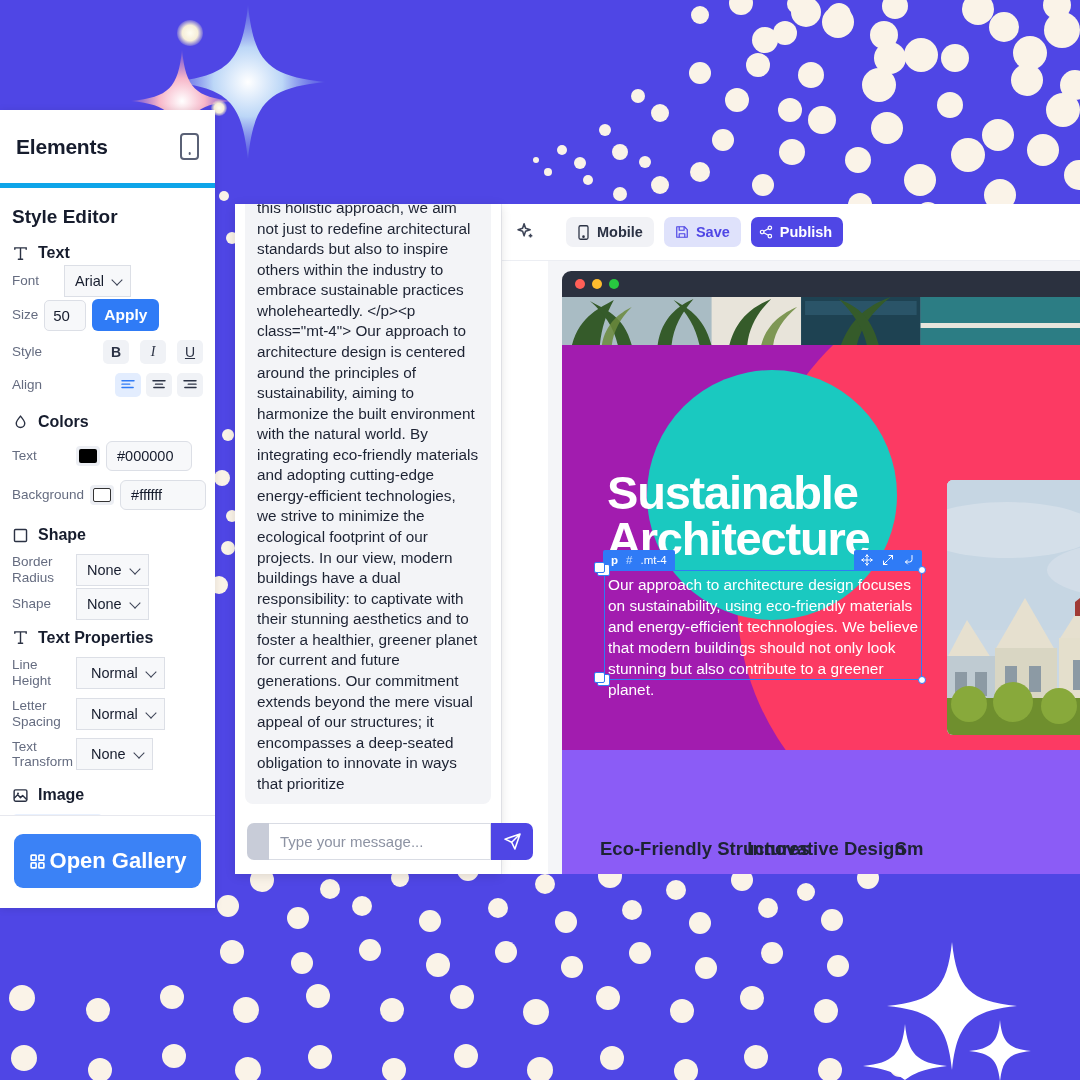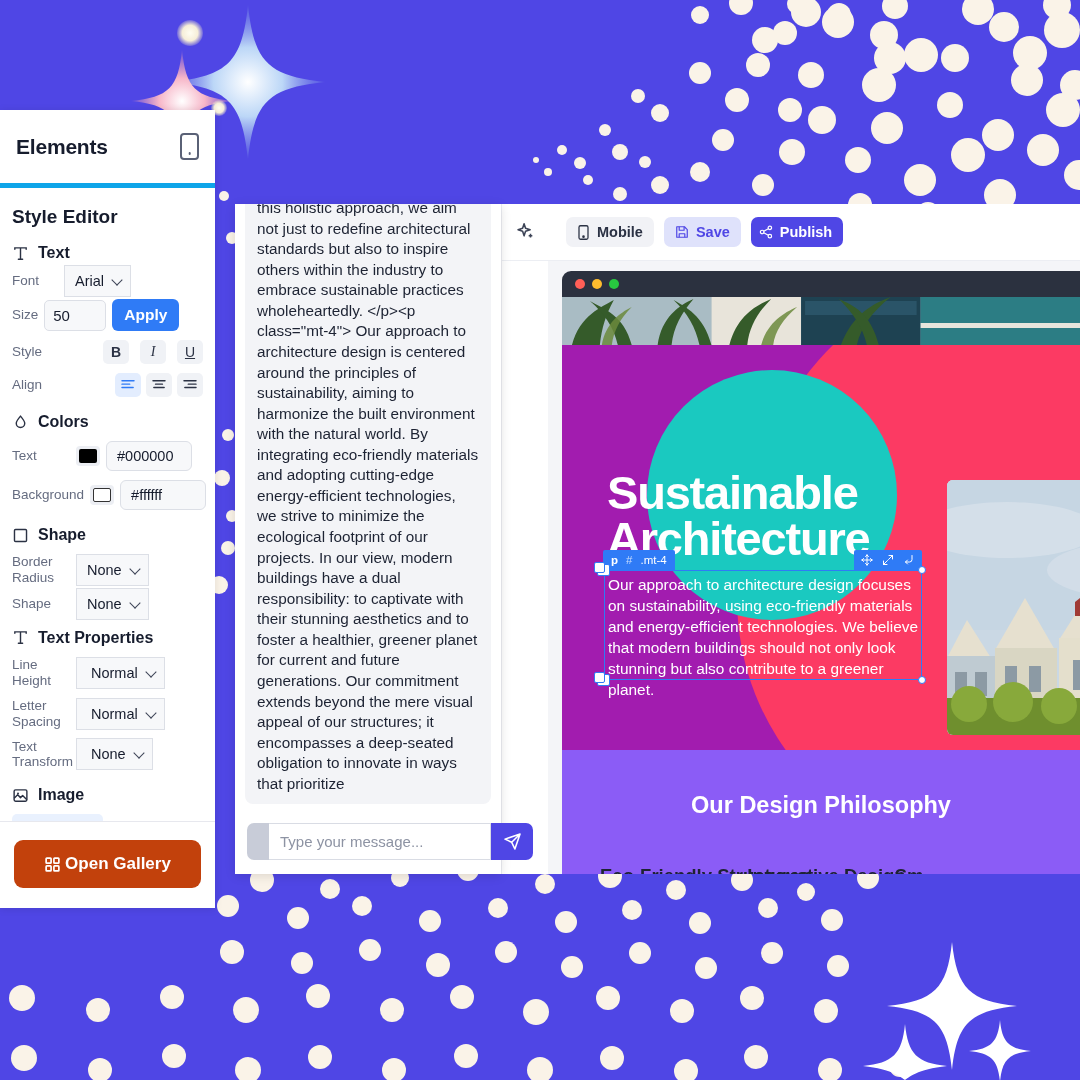--- a/index.html
+++ b/index.html
@@ -66,21 +66,21 @@
     content: ""; position: absolute; right: 10px; top: 50%;
     width: 7px; height: 7px; margin-top: -5px;
     border-right: 1.8px solid #3d4457; border-bottom: 1.8px solid #3d4457;
     transform: rotate(45deg); pointer-events: none;
   }
   .sel-font { width: 113px; }
   .sel-wide { width: 120px; }
   .sel-mid  { width: 112px; padding-left: 14px; }
 
   input.num {
-    width: 62px; background: #f7f8fa; border: 1px solid #dcdfe6; border-radius: 5px;
+    width: 42px; background: #f7f8fa; border: 1px solid #dcdfe6; border-radius: 5px;
     font-family: inherit; font-size: 15px; color: #161c2d; padding: 6px 8px; outline: none;
   }
   .apply-btn {
     background: #2f7bf6; color: #fff; border: none; border-radius: 6px;
     font-family: inherit; font-size: 15.5px; font-weight: bold;
     padding: 7px 12px; cursor: pointer;
   }
 
   .iconbtn {
     width: 26px; height: 24px; background: #f0f2f6; border: none; border-radius: 5px;
@@ -109,22 +109,22 @@
 
   .choose-row { display: flex; align-items: center; gap: 10px; margin-top: 8px; }
   .choose-btn {
     background: #e9f1fe; color: #1f6ef0; border: none; border-radius: 5px;
     font-family: inherit; font-size: 13.5px; font-weight: bold; padding: 6px 9px; cursor: pointer;
   }
   .nofile { font-size: 13.5px; color: #646b7e; }
 
   .gallery-wrap { padding: 18px 14px 20px 14px; background: #fff; }
   .gallery-btn {
-    width: 100%; background: #c2410c; color: #fff; border: none; border-radius: 9px;
-    font-family: inherit; font-size: 17px; font-weight: bold; padding: 14px 0; cursor: pointer;
+    width: 100%; background: #3b82f6; color: #fff; border: none; border-radius: 9px;
+    font-family: inherit; font-size: 22px; font-weight: bold; padding: 14px 0; cursor: pointer;
     display: flex; align-items: center; justify-content: center; gap: 4px;
   }
 
   
   .chat-panel {
     position: absolute; left: 235px; top: 204px; width: 266px; height: 670px;
     background: #fff; z-index: 25;
     display: flex; flex-direction: column;
     box-shadow: 0 2px 10px rgba(0,0,0,.12);
   }
@@ -736,21 +736,20 @@
             </div>
             <div class="sel-text">Our approach to architecture design focuses on sustainability, using eco-friendly materials and energy-efficient technologies. We believe that modern buildings should not only look stunning but also contribute to a greener planet.</div>
             <span class="lock l-tl"></span>
             <span class="lock l-bl"></span>
             <span class="handle h-tr"></span>
             <span class="handle h-br"></span>
           </div>
         </div>
 
         <div class="philosophy">
-          <div class="phil-title">Our Design Philosophy</div>
           <div class="cards">
             <div class="card">
               <h4>Eco-Friendly Structures</h4>
 
             </div>
             <div class="card">
               <h4>Innovative Design</h4>
 
             </div>
             <div class="card">

